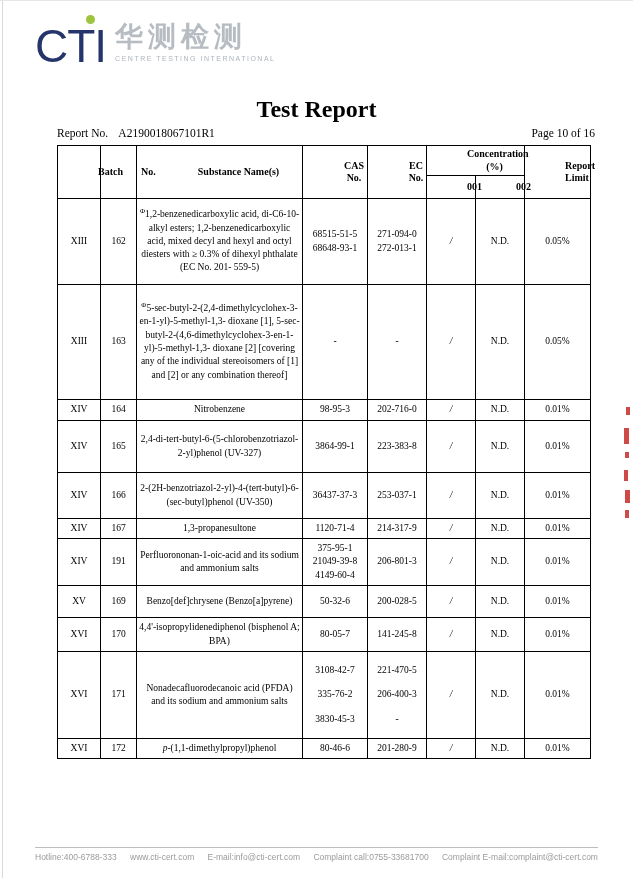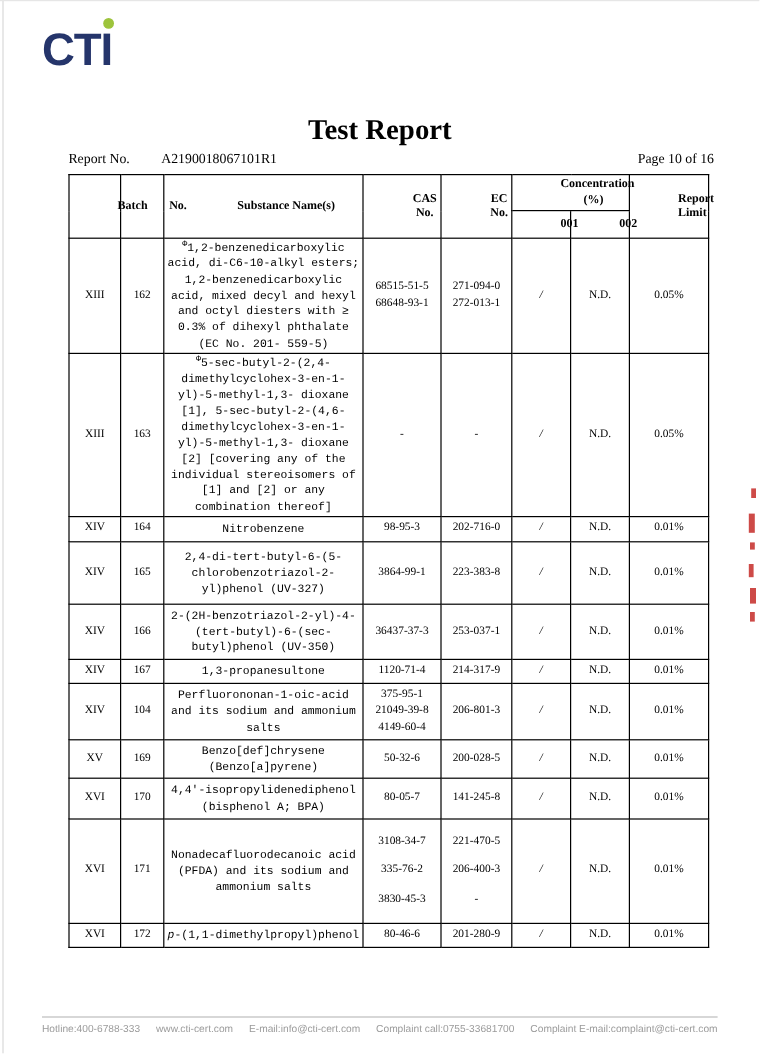--- a/index.html
+++ b/index.html
@@ -8,21 +8,21 @@
     font-family:"Liberation Serif","DejaVu Serif",serif;color:#000;
     overflow:hidden;
   }
   .edge-left{position:absolute;left:2px;top:0;bottom:0;width:1px;background:#d9d9d9;}
   .edge-top{position:absolute;left:0;top:0;right:0;height:1px;background:#e6e6e6;}
 
   
   .logo{position:absolute;top:14px;left:35px;display:flex;align-items:flex-start;}
   .cti{
     position:relative;font-family:"Liberation Sans","DejaVu Sans",sans-serif;
-    font-weight:bold;font-size:38px;line-height:1;letter-spacing:-1px;
+    font-weight:normal;font-size:46px;line-height:1;letter-spacing:-1px;
     padding-top:9px;
   }
   .logo-dot{position:absolute;width:9px;height:9px;border-radius:50%;left:51px;top:1px;}
   .cn-block{margin-left:9px;padding-top:8px;}
   .cn{
     font-family:"Liberation Sans","DejaVu Sans",sans-serif;font-weight:bold;
     font-size:28px;line-height:1.1;letter-spacing:5px;
   }
   .tagline{
     font-family:"Liberation Sans","DejaVu Sans",sans-serif;
@@ -31,36 +31,36 @@
 
   .doc-title{
     position:absolute;top:84px;left:0;width:100%;text-align:center;
     font-size:24px;font-weight:bold;margin-top:12px;
   }
 
   .report-line{
     position:absolute;top:127px;left:57px;width:538px;
     display:flex;justify-content:space-between;font-size:11.5px;
   }
-  .report-line .lbl{margin-right:24px;text-align:center;}
+  .report-line .lbl{margin-right:8px;text-align:center;}
 
   
   table.rep{
     position:absolute;top:145px;left:57px;width:533px;
     border-collapse:collapse;table-layout:fixed;
   }
   table.rep th,table.rep td{
     border:1px solid #000;text-align:center;vertical-align:middle;
     padding:1px 2px;
   }
   table.rep th{font-size:10px;font-weight:bold;line-height:1.25;padding-left:40px;}
   table.rep td{font-size:9.5px;line-height:1.4;}
   tr.hdr1{height:30px;}
   tr.hdr2{height:23px;}
-  td.sub{padding:1px 5px;font-family:Liberation Mono, monospace;}
+  td.sub{padding:1px 5px;}
   .spread div{margin:11px 0;}
   sup.mark{font-size:7px;line-height:0;}
   .sl{font-style:italic;}
 
   
   .stamp{position:absolute;opacity:.85;}
   .stamp div{background:#c52b28;margin-bottom:0;position:absolute;}
 
   
   .footer-line{position:absolute;top:847px;left:35px;width:563px;border-top:1px solid #bdbdbd;}
@@ -74,20 +74,24 @@
 </head>
 <body>
 
 <div class="edge-left"></div>
 <div class="edge-top"></div>
 
 <div class="logo">
   <div class="cti" style="color: rgb(37, 53, 107);">
     <span>CTI</span>
     <span class="logo-dot" style="background: rgb(157, 196, 60);"></span>
+  </div>
+  <div class="cn-block">
+    <div class="cn" style="color: rgb(182, 188, 194);">华测检测</div>
+    <div class="tagline" style="color: rgb(174, 180, 186);">CENTRE TESTING INTERNATIONAL</div>
   </div>
 </div>
 
 <div class="doc-title">Test Report</div>
 
 <div class="report-line">
   <span>
     <span class="lbl">Report No.</span>
     <span>A2190018067101R1</span>
   </span>
@@ -205,21 +209,21 @@
         </td>
         <td>
           <div>214-317-9</div>
         </td>
         <td><span class="sl">/</span></td>
         <td>N.D.</td>
         <td>0.01%</td>
       </tr>
       <tr style="height: 47px;">
         <td>XIV</td>
-        <td>104</td>
+        <td>191</td>
         <td class="sub">Perfluorononan-1-oic-acid and its sodium and ammonium salts</td>
         <td>
           <div>375-95-1</div>
           <div>21049-39-8</div>
           <div>4149-60-4</div>
         </td>
         <td>
           <div>206-801-3</div>
         </td>
         <td><span class="sl">/</span></td>
@@ -252,21 +256,21 @@
         </td>
         <td><span class="sl">/</span></td>
         <td>N.D.</td>
         <td>0.01%</td>
       </tr>
       <tr style="height: 77px;">
         <td>XVI</td>
         <td>171</td>
         <td class="sub">Nonadecafluorodecanoic acid (PFDA) and its sodium and ammonium salts</td>
         <td class="spread">
-          <div>3108-34-7</div>
+          <div>3108-42-7</div>
           <div>335-76-2</div>
           <div>3830-45-3</div>
         </td>
         <td class="spread">
           <div>221-470-5</div>
           <div>206-400-3</div>
           <div>-</div>
         </td>
         <td><span class="sl">/</span></td>
         <td>N.D.</td>

